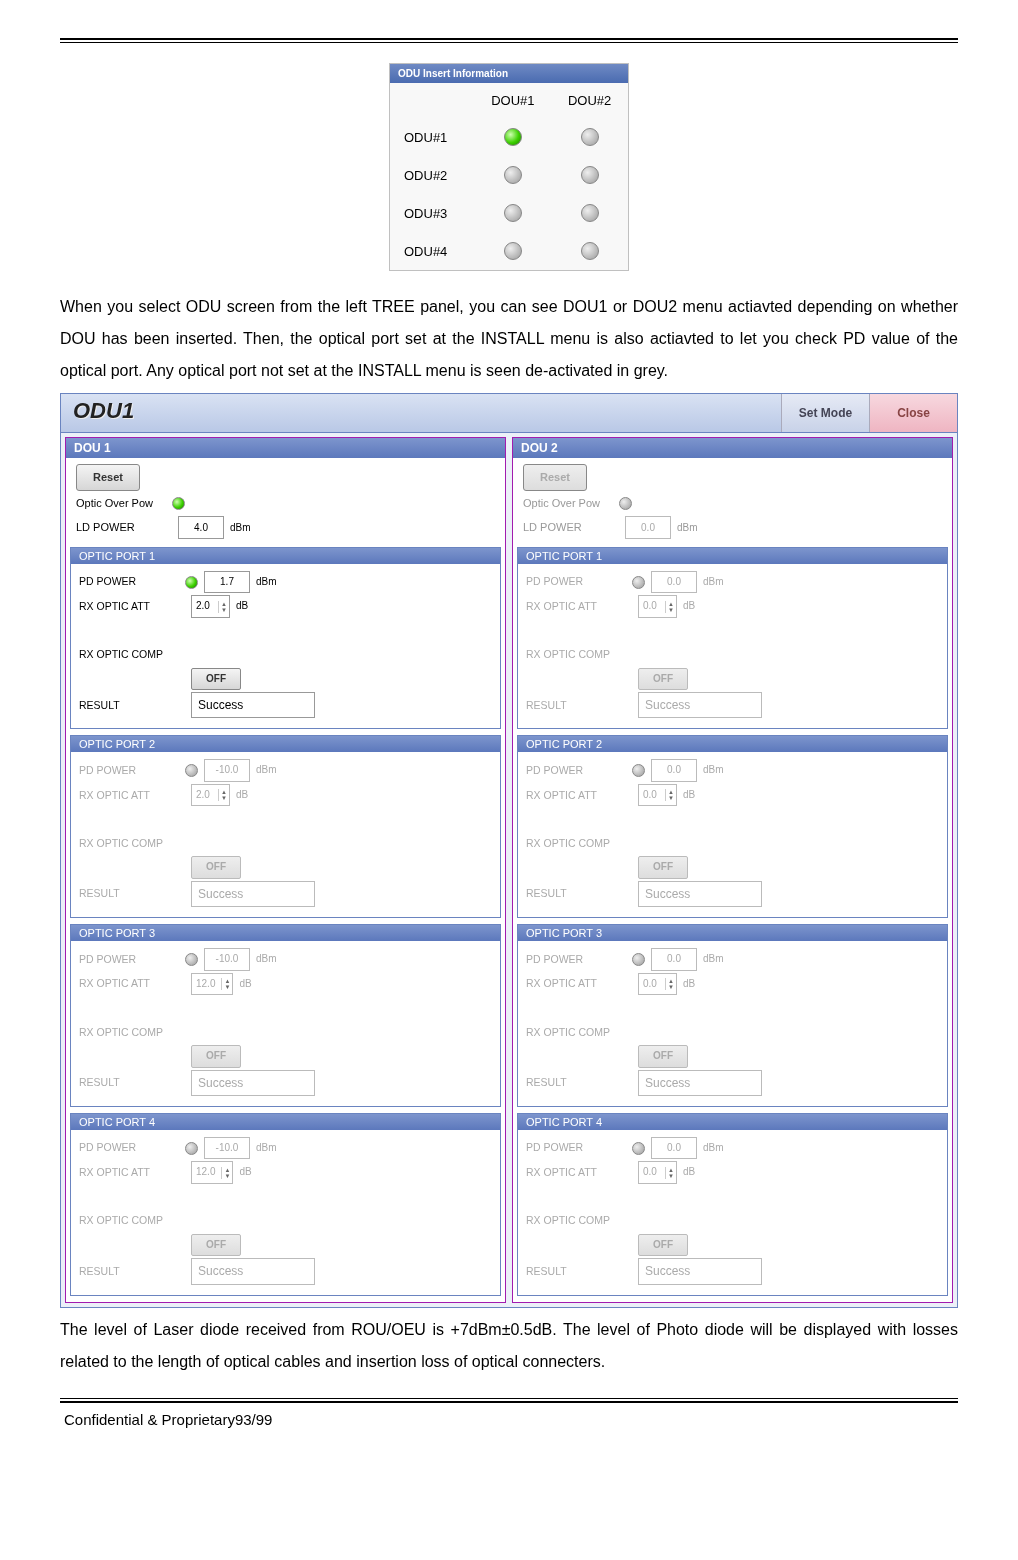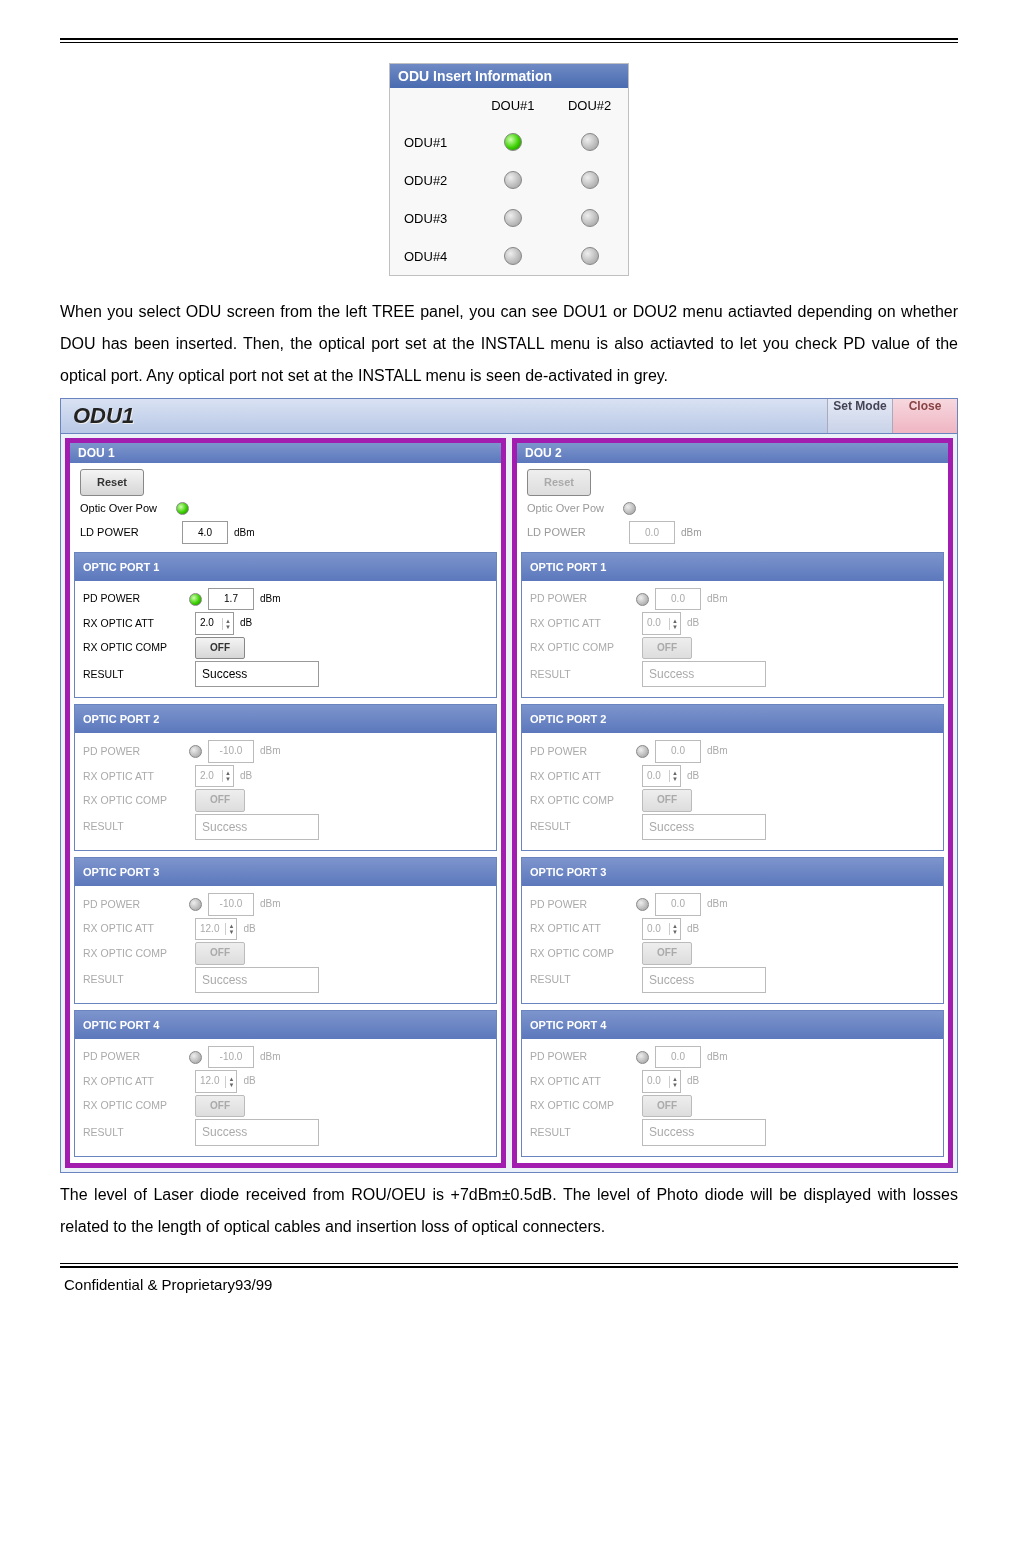--- a/index.html
+++ b/index.html
@@ -44,21 +44,21 @@
     margin: 0 auto 20px auto;
     border: 1px solid #c0c0c0;
     background: #f8f8f8;
     font-size: 13px;
   }
   .insert-title {
     background: linear-gradient(#6f8ac4,#4a6bb0);
     color: #fff;
     font-weight: bold;
     padding: 4px 8px;
-    font-size: 14px;
+    font-size: 10px;
   }
   .insert-table { width: 100%; border-collapse: collapse; }
   .insert-table td, .insert-table th {
     padding: 10px 8px;
     text-align: center;
     font-weight: normal;
     font-size: 13px;
   }
   .insert-table th:first-child, .insert-table td:first-child { text-align: left; padding-left: 14px;}
   .led {
@@ -95,39 +95,39 @@
   .odu-title {
     flex: 1;
     font-size: 22px;
     font-weight: bold;
     font-style: italic;
     color: #222;
     padding: 4px 12px;
     text-shadow: 1px 1px 0 #eee;
   }
   .odu-btn {
-    width: 65px;
+    width: 88px;
     text-align: center;
-    padding: 0 4px;
+    padding: 12px 4px;
     font-size: 12px;
     font-weight: bold;
     color: #445;
     border-left: 1px solid #aab;
     background: linear-gradient(#e6eaf5,#c8d2e8);
   }
   .odu-btn.close { background: linear-gradient(#f7d8df,#efb5c2); color:#844;}
   .odu-body {
     display: flex;
     gap: 6px;
     padding: 4px;
     background: #ecf0f8;
   }
   .dou-col {
     flex: 1;
-    border: 5px solid #a21caf;
+    border: 1px solid #a21caf;
     background: #fff;
   }
   .dou-head {
     background: linear-gradient(#7d95cd,#5c78bc);
     color: #fff;
     font-weight: bold;
     font-size: 12px;
     padding: 3px 8px;
   }
   .dou-top {
@@ -170,40 +170,41 @@
   .spinner.inactive { color:#aaa; border-color:#bbb;}
   .spinner .sv { padding: 1px 6px 1px 4px; min-width:26px;}
   .spinner .arrows { display:flex; flex-direction:column; font-size:6px; line-height:6px; padding:0 2px; color:#666; border-left:1px solid #ccc;}
   .port {
     margin: 0 4px 6px 4px;
     border: 1px solid #6a84c0;
   }
   .port-head {
     background: linear-gradient(#7d95cd,#5c78bc);
     color: #fff;
-    font-weight: bold;
+    font-weight: normal;
     font-size: 11px;
-    padding: 8px 8px;
+    padding: 2px 8px;
   }
   .port-body {
     padding: 5px 8px 8px 8px;
     font-size: 10.5px;
     line-height: 1.85;
   }
   .port-body.inactive { color: #aaa; }
   .port-body .lbl { width: 100px; display:inline-block;}
   .off-btn {
     display:inline-block;
     border: 1px solid #888;
     background: linear-gradient(#f4f4f4,#d6d6d6);
     border-radius: 2px;
     padding: 1px 14px;
     font-size: 10px;
     font-weight: bold;
     color: #333;
+    margin-top: 48px;
   }
   .off-btn.inactive { color:#aaa; background: linear-gradient(#eee,#ddd); border-color:#bbb;}
   .result-box {
     border: 1px solid #999;
     background: #fff;
     padding: 1px 6px;
     width: 124px;
     display:inline-block;
     font-size: 12px;
   }

